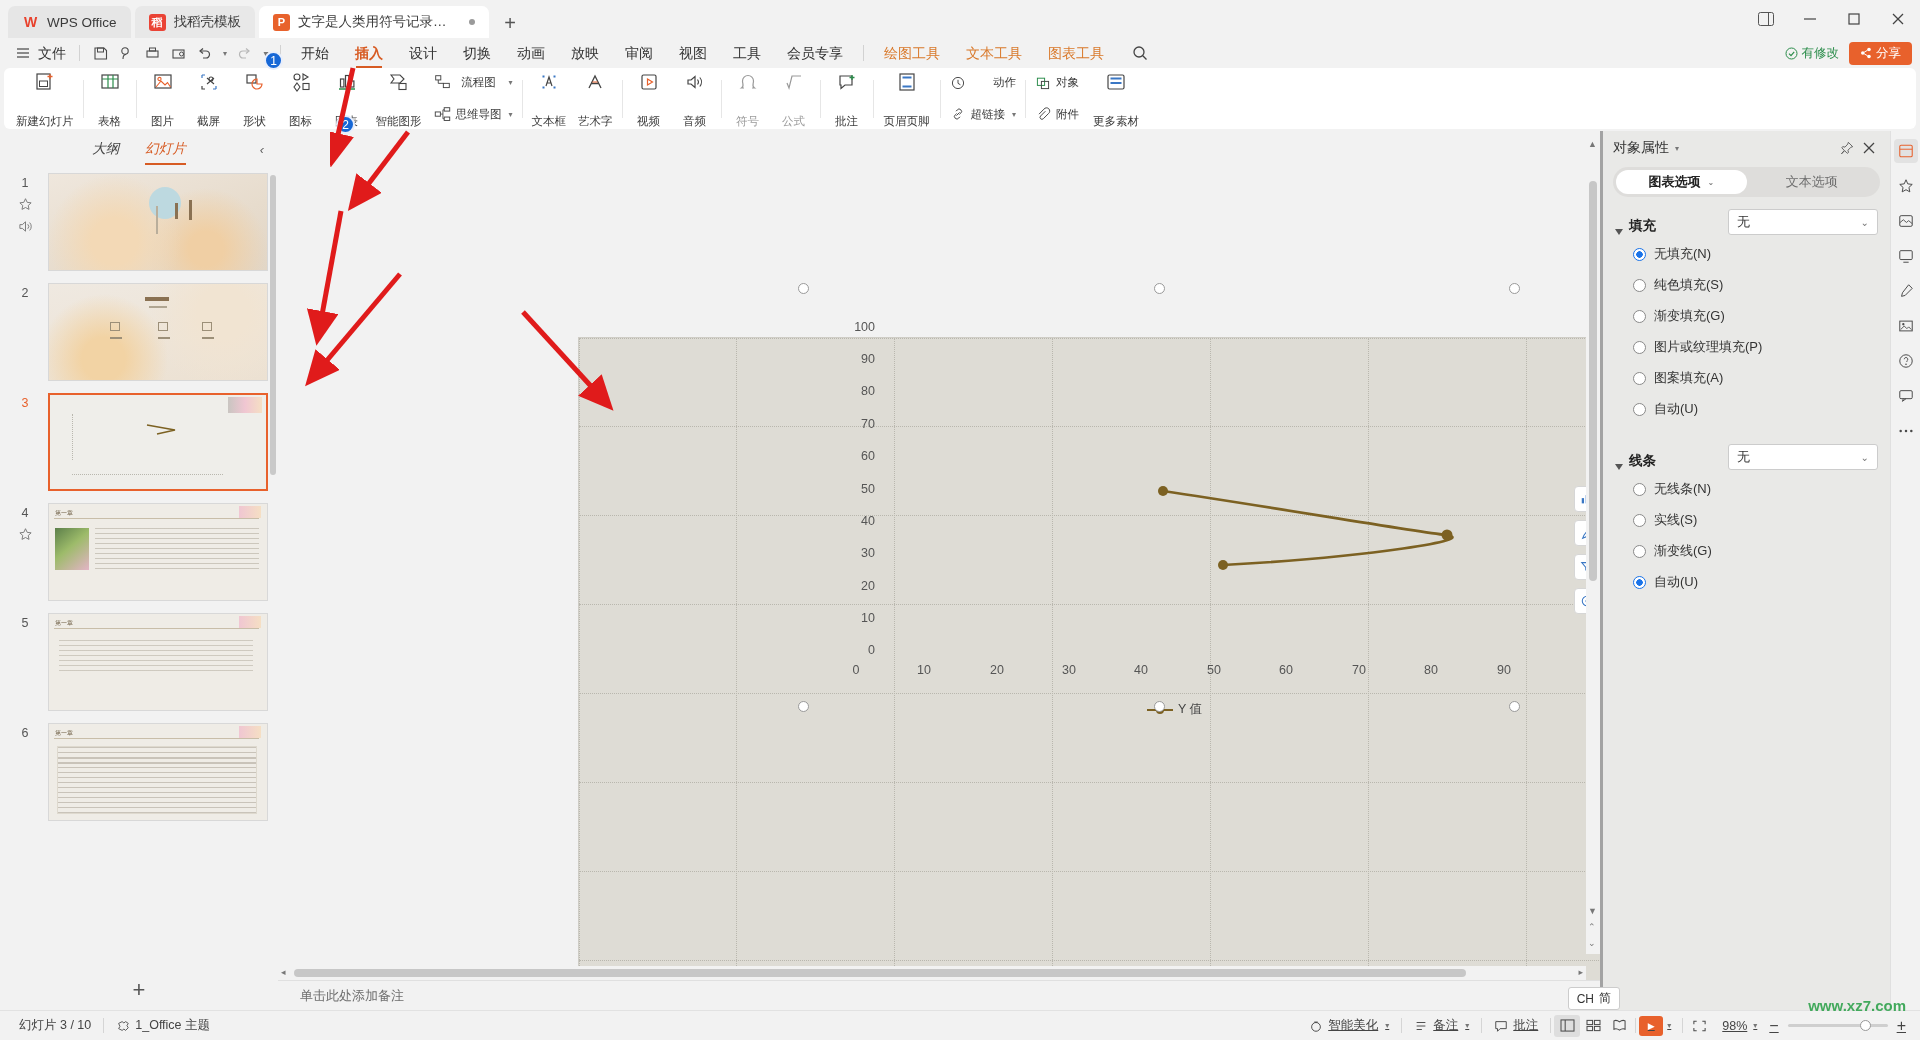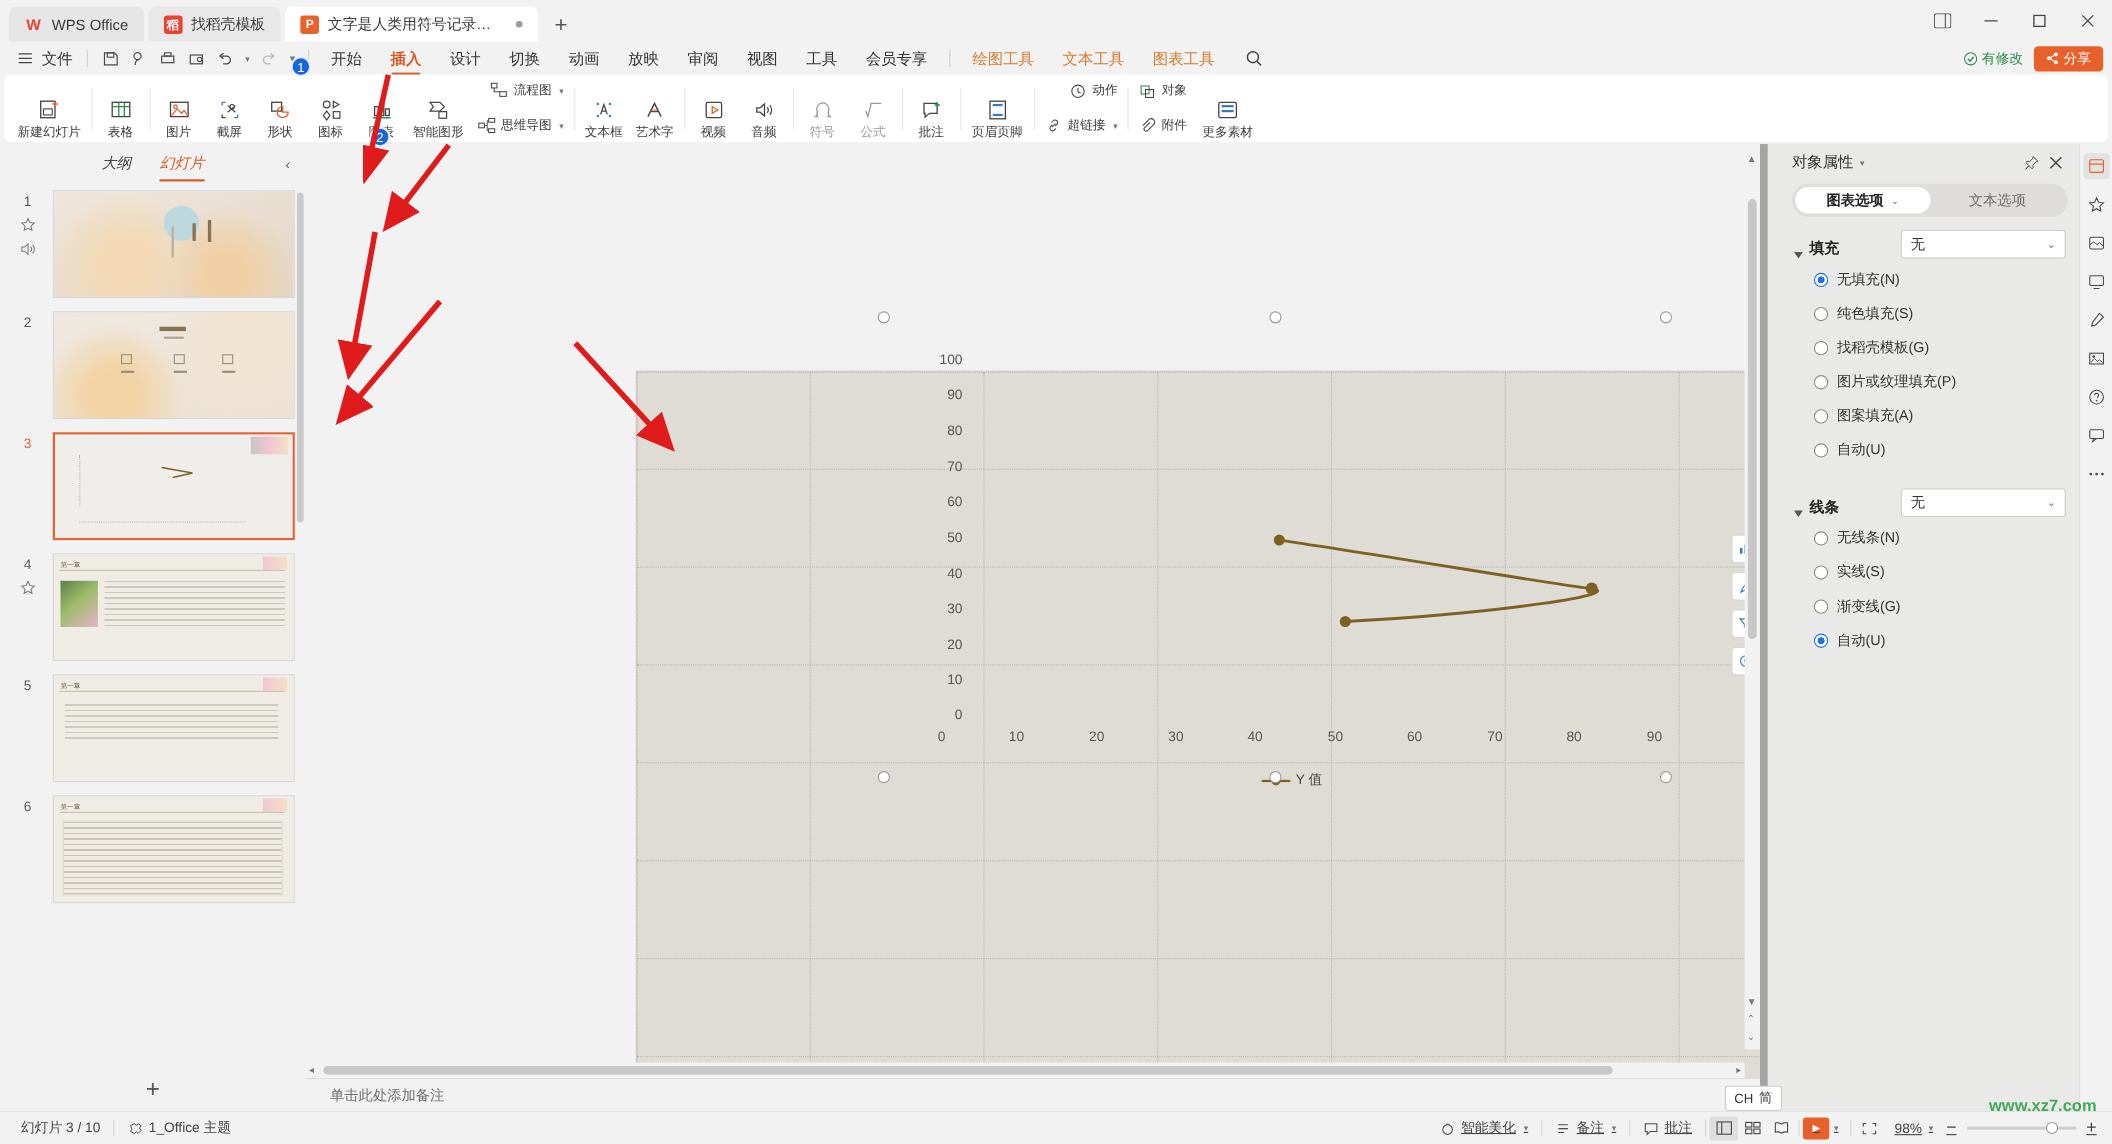--- a/index.html
+++ b/index.html
@@ -56,21 +56,21 @@
     height:63px; background:#f2f2f2; position:relative;
   }
   .ribbon-inner{
     position:absolute; left:4px; right:4px; top:0; bottom:2px;
     background:#fff; border-radius:6px; display:flex; align-items:center;
     padding-left:6px; overflow:hidden;
   }
   .rsep{ width:1px; height:38px; background:#e6e6e6; margin:0 3px; }
   .rbtn{
     min-width:46px; height:58px; display:flex; flex-direction:column; align-items:center;
-    justify-content:flex-end; gap:3px; padding:0 6px; font-size:11.5px; color:#3c3c3c;
+    justify-content:space-between; gap:3px; padding:0 6px; font-size:11.5px; color:#3c3c3c;
     white-space:nowrap;
   }
   .rbtn.wide{ flex-direction:row; gap:5px; height:28px; min-width:auto; }
   .rbtn svg{ display:block; }
   .rlabel{ font-size:11.5px; line-height:13px; }
   .caret{ font-size:8px; color:#777; margin-left:2px;}
   .rstack{ display:flex;flex-direction:column; justify-content:center; height:58px; gap:5px;}
   
   .main{ display:flex; height:calc(1040px - 38px - 30px - 63px - 30px); }
   
@@ -131,22 +131,22 @@
      color:#fff;font-size:12px;display:flex;align-items:center;justify-content:center;
      border:2px solid #e8eefb; font-family:"Liberation Sans",sans-serif;}
   
   .vscroll{ position:absolute; right:0; top:0; bottom:26px; width:14px; background:#f2f2f2;}
   .vthumb{ position:absolute; left:3px; width:8px; background:#c7c7c7; border-radius:4px;}
   .hscroll{ position:absolute; left:0; right:14px; bottom:0; height:14px; background:#f2f2f2;}
   .hthumb{ position:absolute; top:3px; height:8px; background:#c7c7c7;border-radius:4px;}
   .notesbar{ height:30px; border-top:1px solid #e0e0e0; background:#f2f2f2;
      display:flex; align-items:center; padding-left:22px; font-size:13px; color:#6e6e6e;}
   
-  .rightpanel{ width:290px; background:#e9e9e7; border-left:7px solid #a3a3a3; position:relative;
-      display:flex; flex-direction:column;padding-left:12px;}
+  .rightpanel{ width:290px; background:#e9e9e7; border-left:3px solid #a3a3a3; position:relative;
+      display:flex; flex-direction:column;}
   .rp-head{ height:34px; display:flex; align-items:center; padding:0 10px; }
   .rp-title{ font-size:14px; color:#333; }
   .rp-head .spacer{flex:1;}
   .rp-ic{ width:22px;height:22px;display:flex;align-items:center;justify-content:center;color:#555;}
   .rp-seg{ margin:2px 10px 0 10px; height:30px; background:#dedddb; border-radius:15px; display:flex; padding:3px;}
   .seg{ flex:1; display:flex;align-items:center;justify-content:center;gap:5px;border-radius:13px;
         font-size:13px;color:#6f6f6f;}
   .seg.active{ background:#fff; color:#222; font-weight:bold;}
   .rp-tabs{ display:flex; gap:17px; padding:12px 14px 0 14px; font-size:13px; color:#444;}
   .rp-tab{ position:relative; padding-bottom:6px;}
@@ -819,21 +819,21 @@
         <div class="radio on">
           <span class="rdot"></span>
           <span>无填充(N)</span>
         </div>
         <div class="radio">
           <span class="rdot"></span>
           <span>纯色填充(S)</span>
         </div>
         <div class="radio">
           <span class="rdot"></span>
-          <span>找稻壳模板(G)</span>
+          <span>渐变填充(G)</span>
         </div>
         <div class="radio">
           <span class="rdot"></span>
           <span>图片或纹理填充(P)</span>
         </div>
         <div class="radio">
           <span class="rdot"></span>
           <span>图案填充(A)</span>
         </div>
         <div class="radio">

